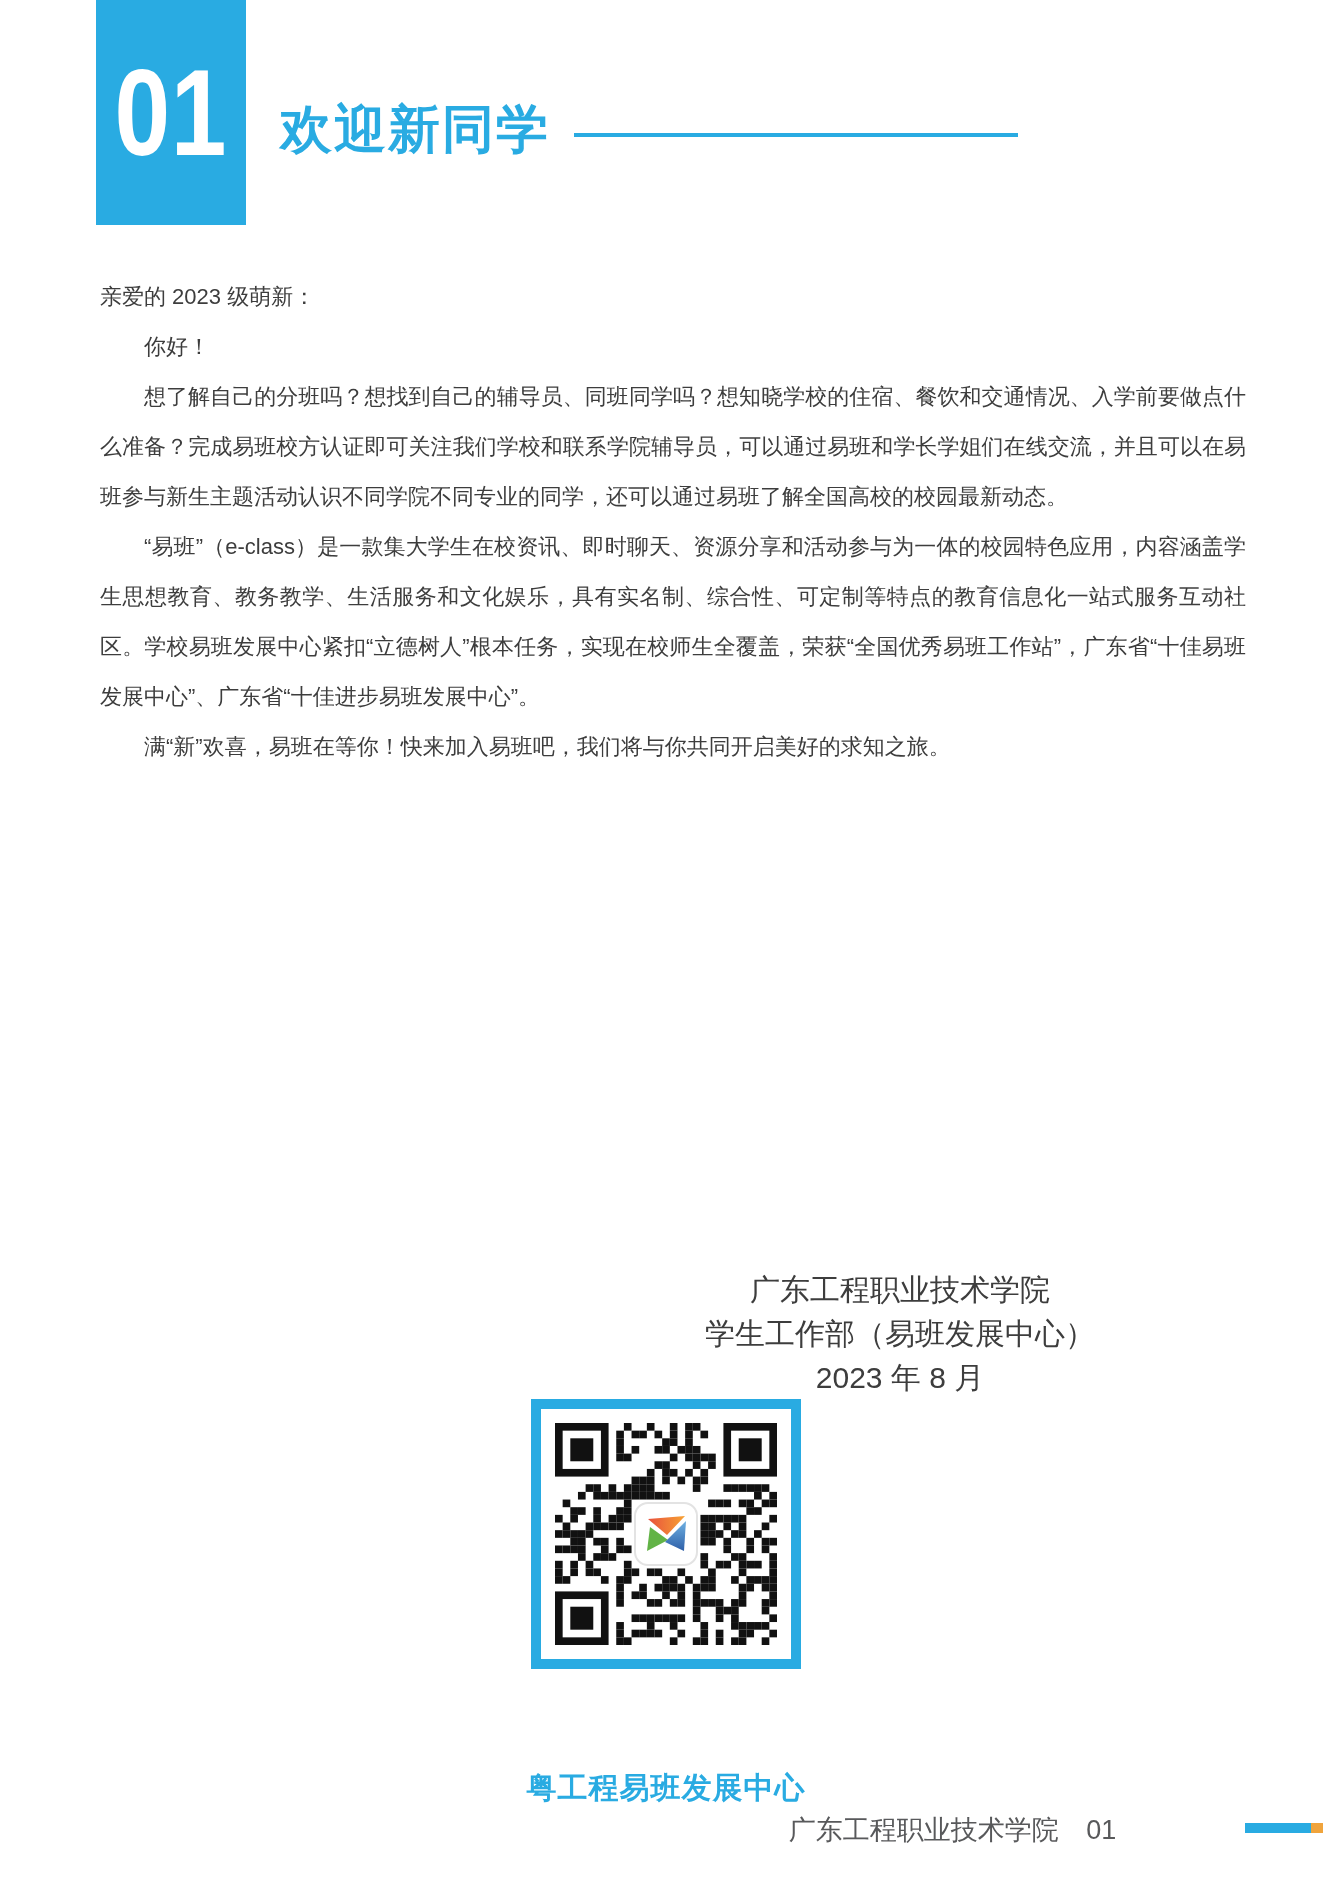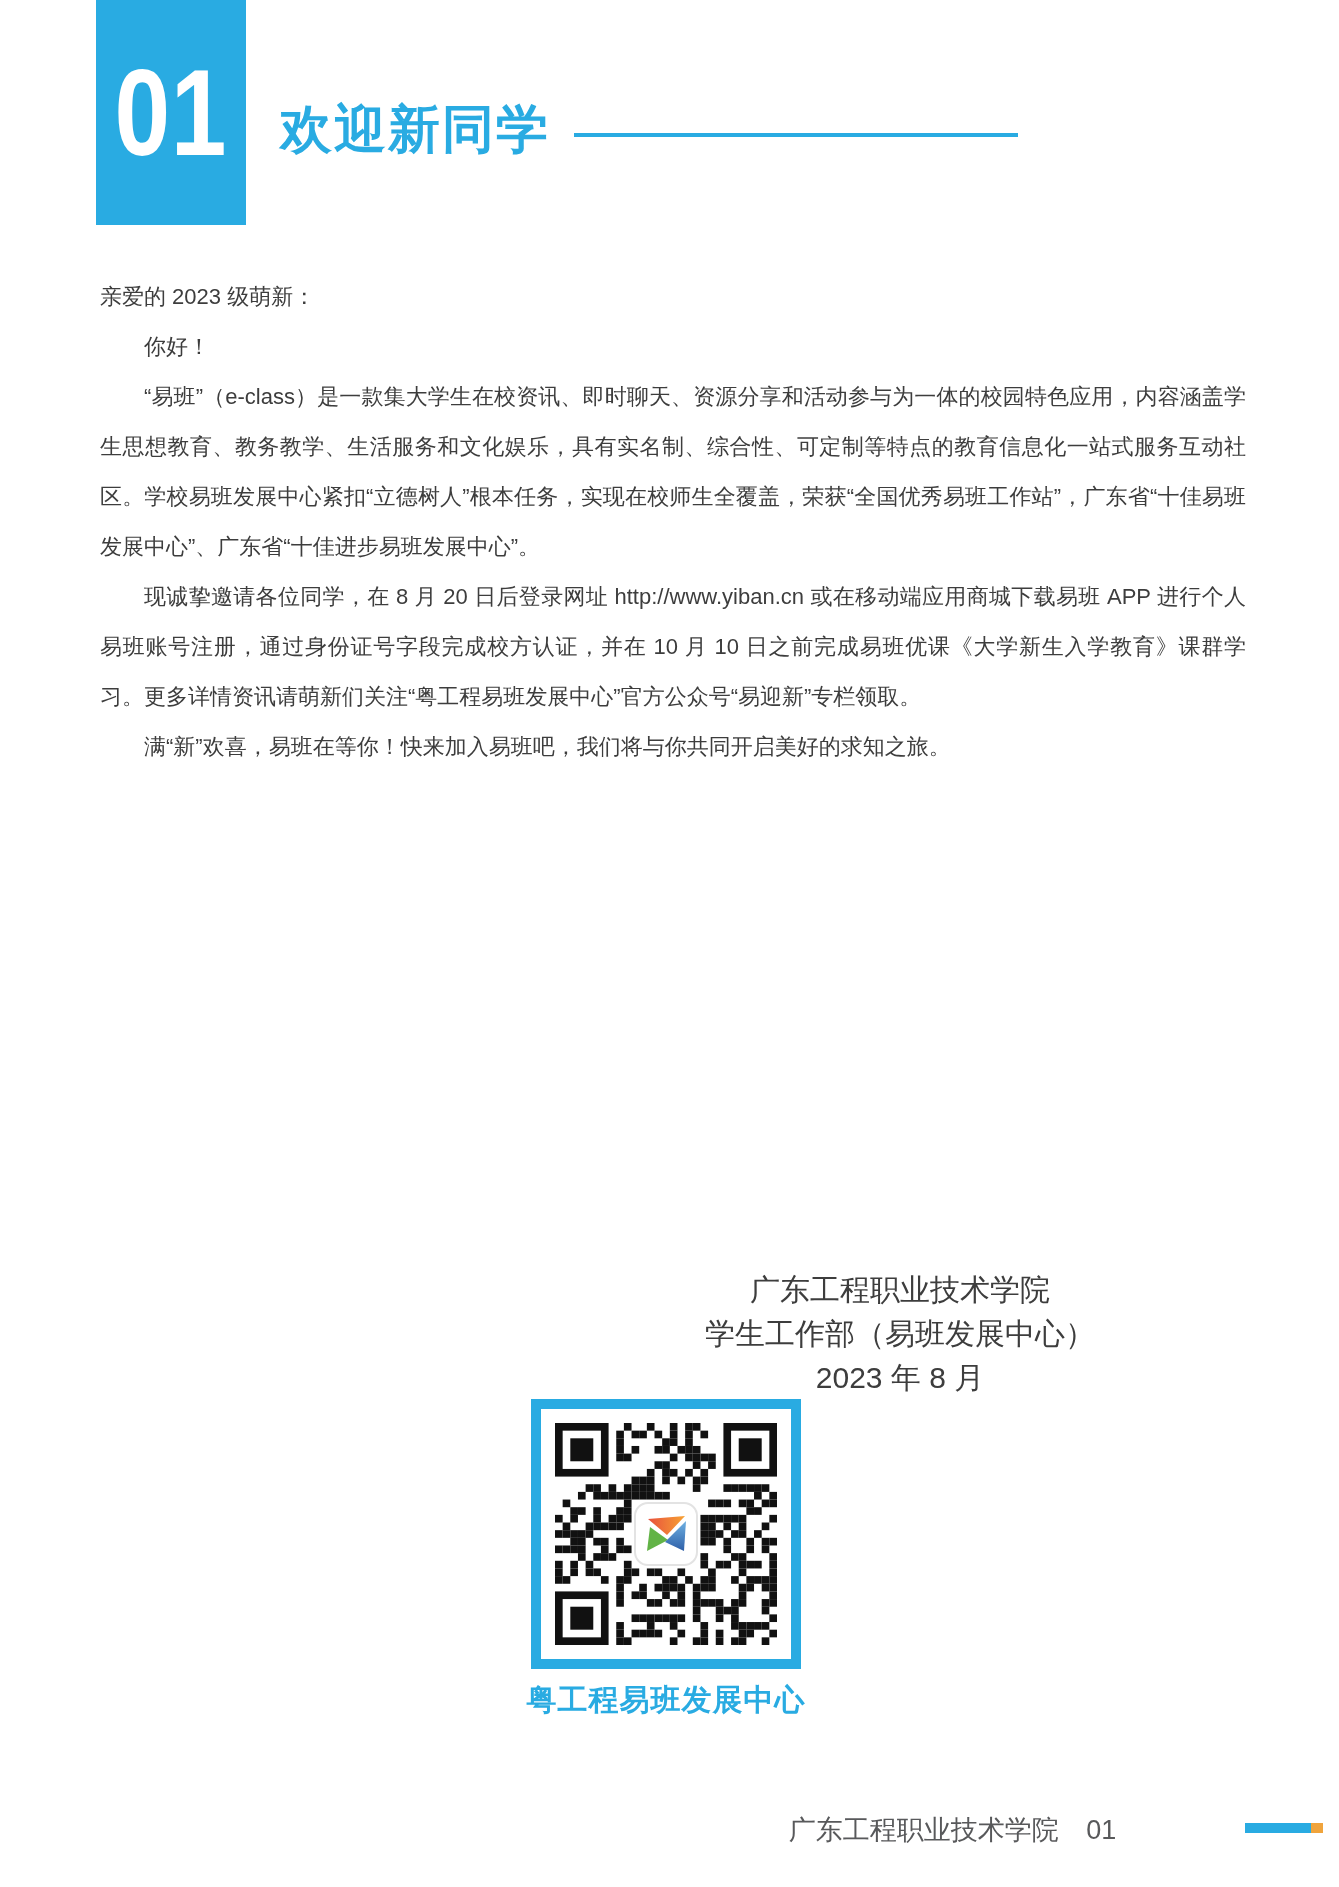--- a/index.html
+++ b/index.html
@@ -29,21 +29,21 @@
   
   .signature { position:absolute; left:700px; top:1268px; width:400px;
     text-align:center; color:#3d3d3d; font-size:30px; line-height:44px; }
 
   
   .qr-frame { position:absolute; left:531px; top:1399px; width:270px; height:270px;
     background:#fff; border:10px solid #29abe2; padding:14px; }
   .qr-frame svg.qr { display:block; width:222px; height:222px; }
   .qr-logo { position:absolute; left:50%; top:50%; width:64px; height:64px;
     transform:translate(-50%,-50%); }
-  .qr-caption { position:absolute; left:516px; top:1680px; width:300px;
+  .qr-caption { position:absolute; left:516px; top:1768px; width:300px;
     text-align:center; color:#29abe2; font-size:30px; font-weight:bold; letter-spacing:1px; }
 
   
   .footer-text { position:absolute; left:700px; top:1812px; width:505px;
     text-align:center; color:#58595b; font-size:27px; white-space:nowrap; }
   .footer-page { margin-left:20px; }
   .footer-bar { position:absolute; left:1245px; top:1823px; display:flex; }
   .footer-bar .seg-blue { width:66px; height:10px; background:#29abe2; }
   .footer-bar .seg-orange { width:28px; height:10px; background:#f0a43c; }
 </style>
@@ -57,22 +57,22 @@
   </div>
 
   <div class="title-row">
     <div class="page-title">欢迎新同学</div>
     <div class="title-rule"></div>
   </div>
 
   <div class="letter">
     <p class="no-indent">亲爱的 2023 级萌新：</p>
     <p>你好！</p>
+    <p>想了解自己的分班吗？想找到自己的辅导员、同班同学吗？想知晓学校的住宿、餐饮和交通情况、入学前要做点什么准备？完成易班校方认证即可关注我们学校和联系学院辅导员，可以通过易班和学长学姐们在线交流，并且可以在易班参与新生主题活动认识不同学院不同专业的同学，还可以通过易班了解全国高校的校园最新动态。</p>
     <p>“易班”（e-class）是一款集大学生在校资讯、即时聊天、资源分享和活动参与为一体的校园特色应用，内容涵盖学生思想教育、教务教学、生活服务和文化娱乐，具有实名制、综合性、可定制等特点的教育信息化一站式服务互动社区。学校易班发展中心紧扣“立德树人”根本任务，实现在校师生全覆盖，荣获“全国优秀易班工作站”，广东省“十佳易班发展中心”、广东省“十佳进步易班发展中心”。</p>
-    <p>现诚挚邀请各位同学，在 8 月 20 日后登录网址 http://www.yiban.cn 或在移动端应用商城下载易班 APP 进行个人易班账号注册，通过身份证号字段完成校方认证，并在 10 月 10 日之前完成易班优课《大学新生入学教育》课群学习。更多详情资讯请萌新们关注“粤工程易班发展中心”官方公众号“易迎新”专栏领取。</p>
     <p>满“新”欢喜，易班在等你！快来加入易班吧，我们将与你共同开启美好的求知之旅。</p>
   </div>
 
   <div class="signature">
     <div>广东工程职业技术学院</div>
     <div>学生工作部（易班发展中心）</div>
     <div>2023 年 8 月</div>
   </div>
 
   <div class="qr-frame">

